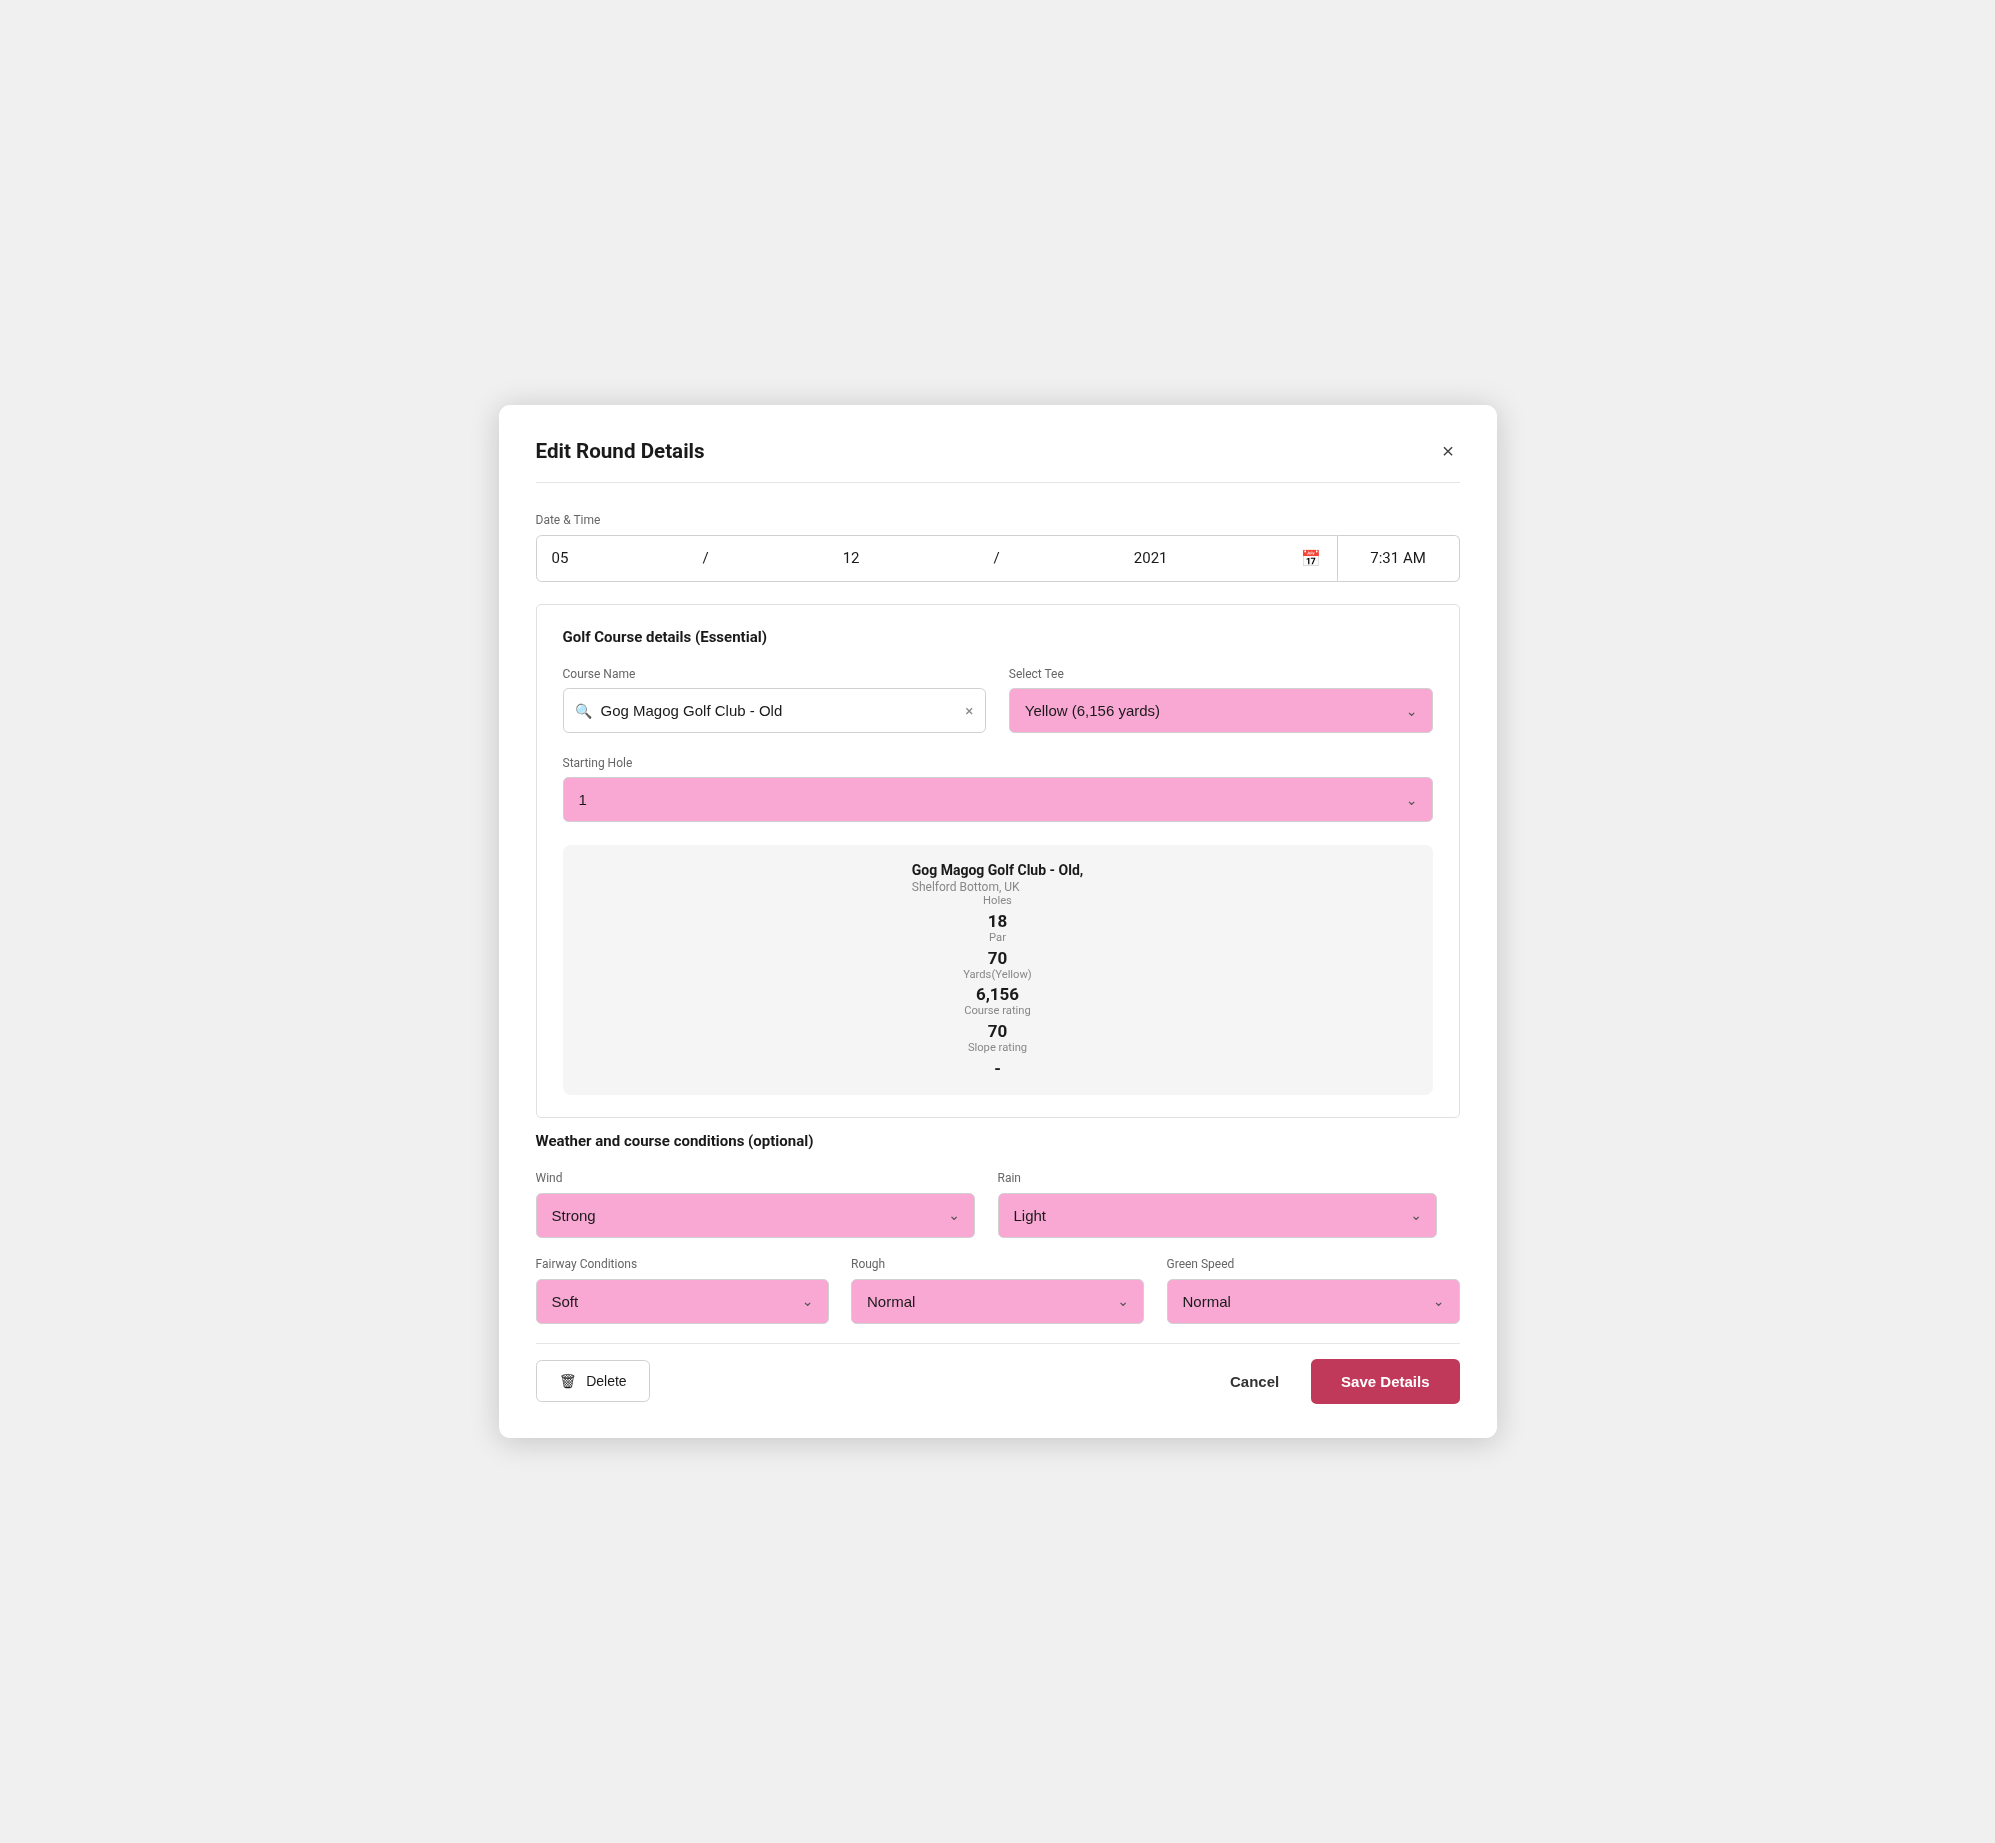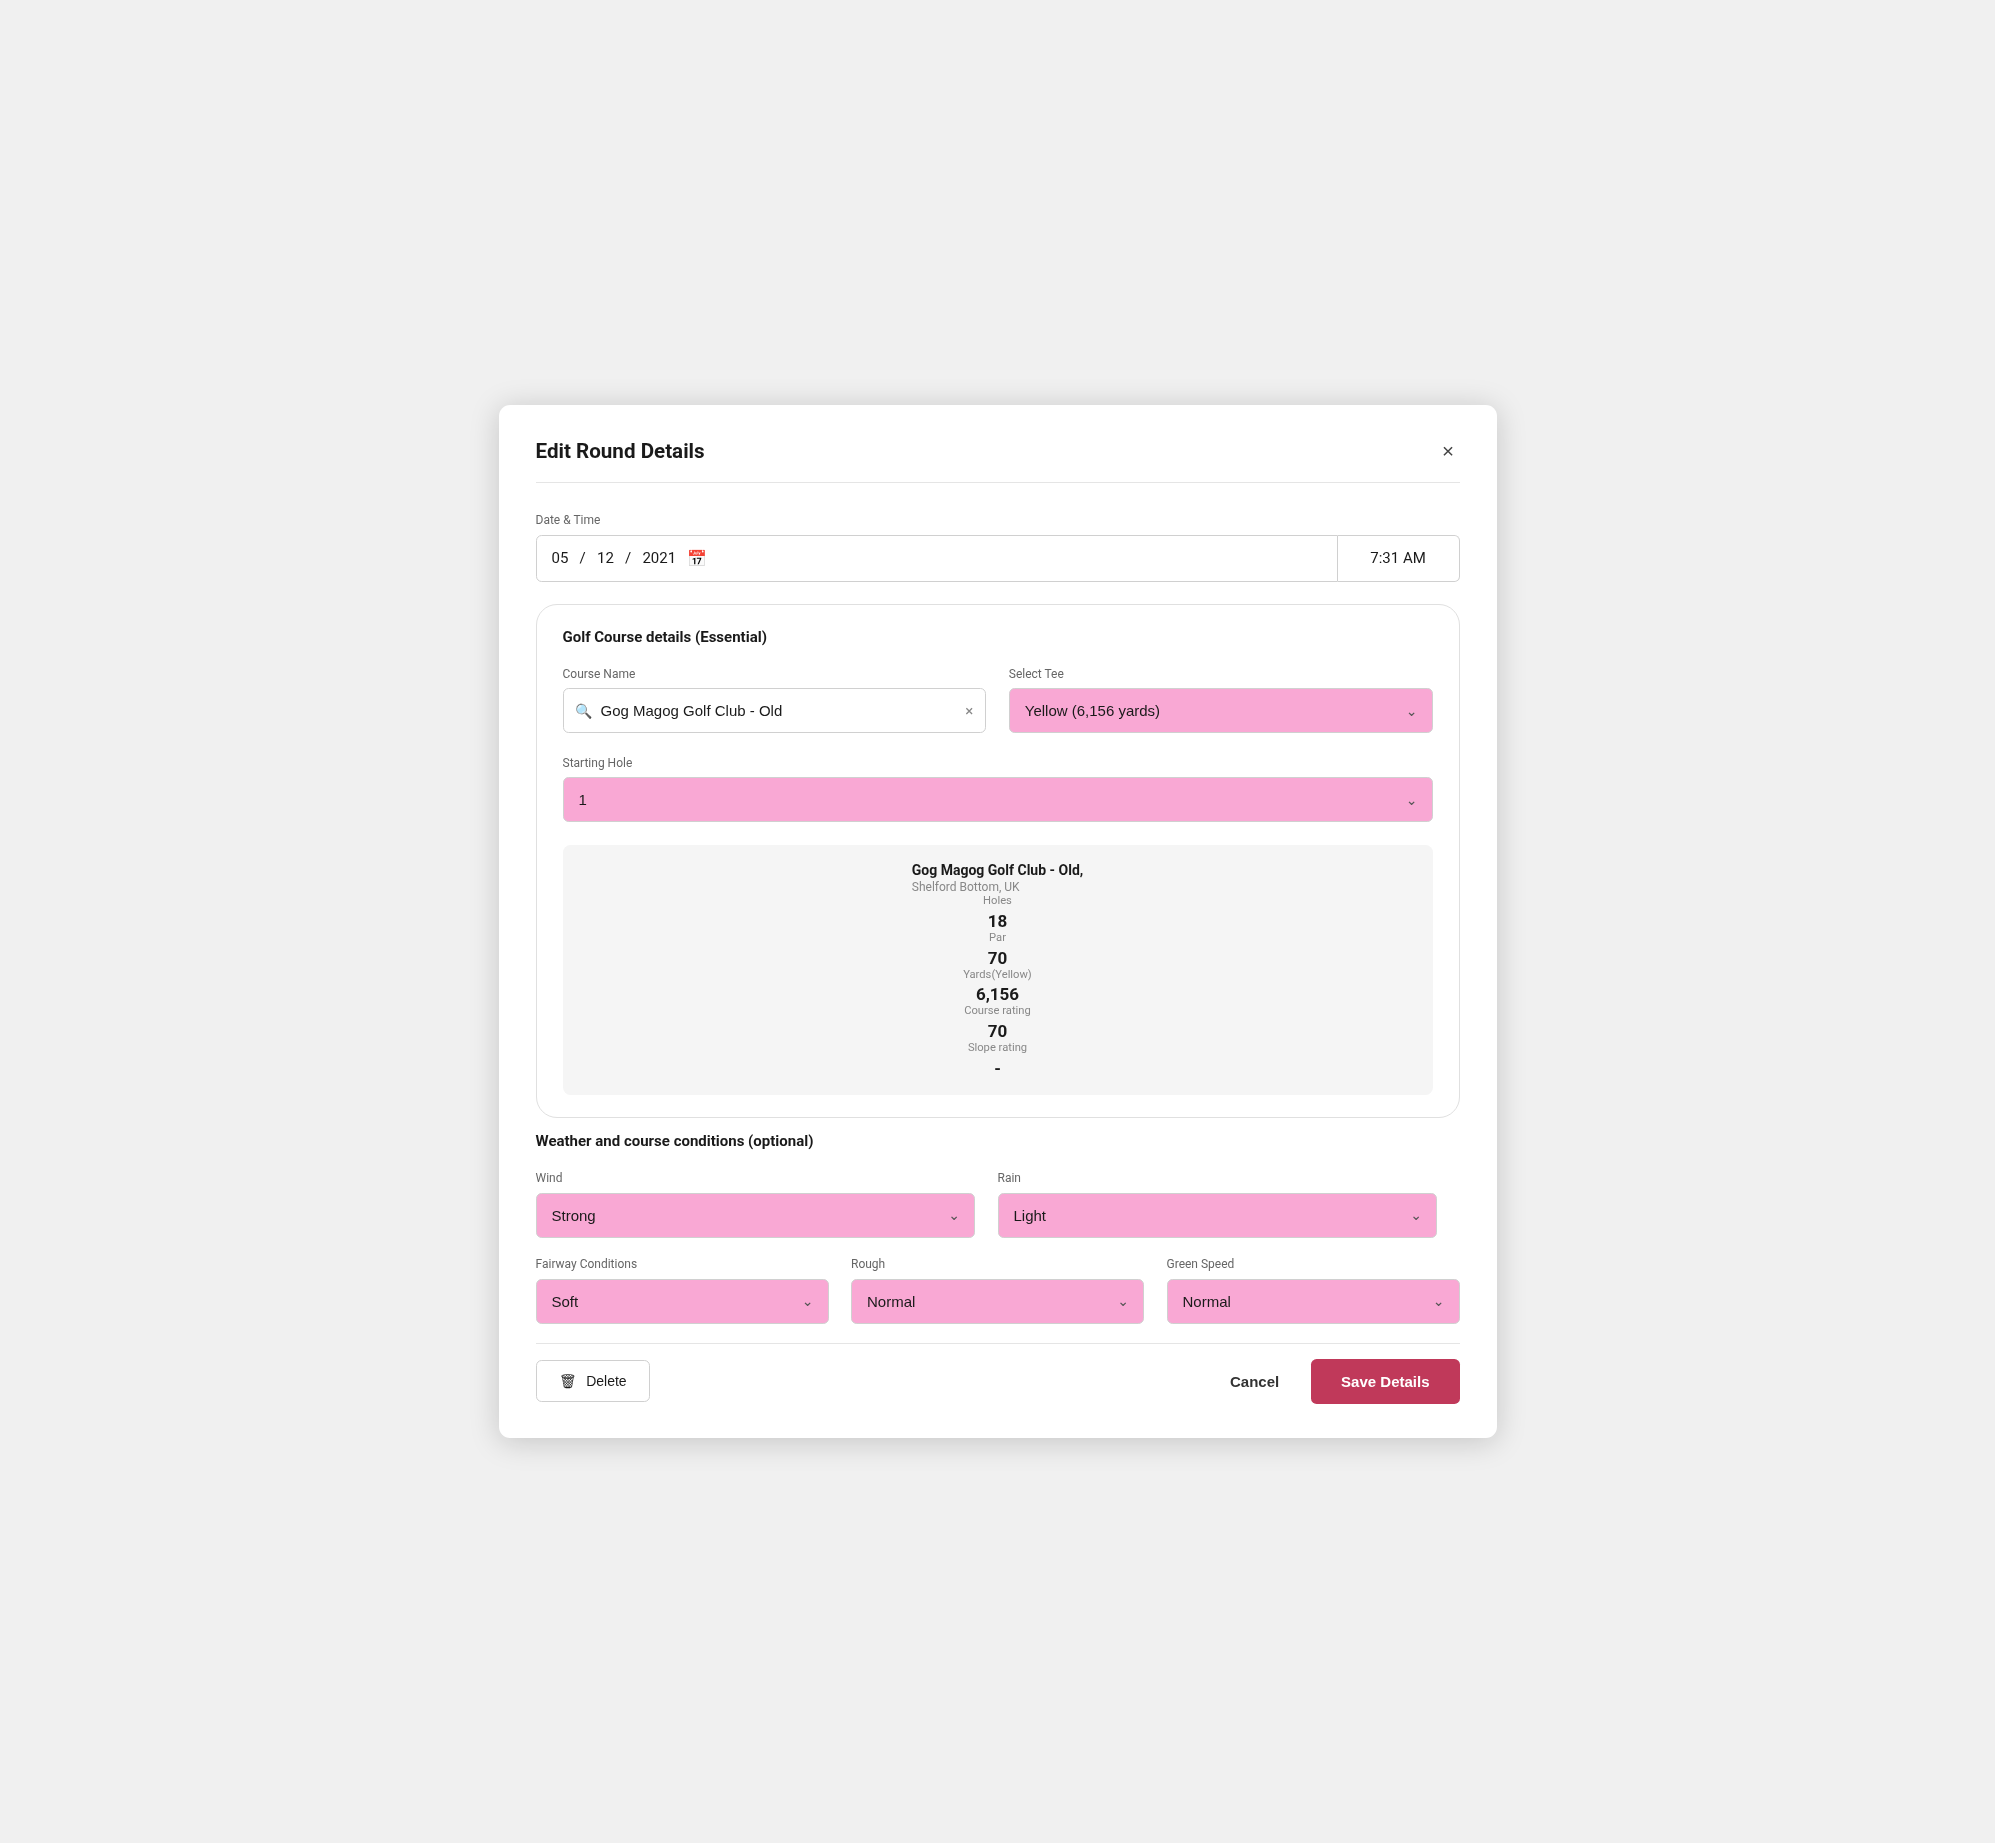--- a/index.html
+++ b/index.html
@@ -76,41 +76,42 @@
       border: 1.4px solid #d0d0d0;
       border-radius: 5.6px 0 0 5.6px;
       padding: 13px 15px;
       font-size: 15px;
       color: #1a1a1a;
       display: flex;
       align-items: center;
       gap: 11.2px;
       flex: 1;
       background: #fff;
+      justify-content: space-between;
     }
     .time-box {
       border: 1.4px solid #d0d0d0;
       border-left: none;
       border-radius: 0 5.6px 5.6px 0;
       padding: 13px 22.5px;
       font-size: 15px;
       color: #1a1a1a;
       display: flex;
       align-items: center;
       justify-content: center;
       background: #fff;
       min-width: 122px;
     }
     .calendar-icon {
       color: #aaa;
       font-size: 16px;
     }
     .section-card {
       border: 1.4px solid #e0e0e0;
-      border-radius: 21px;
+      border-radius: 5px;
       padding: 22.5px 26px;
       margin-bottom: 14px;
     }
     .section-title {
       font-size: 15px;
       font-weight: 700;
       color: #1a1a1a;
       margin-bottom: 20.6px;
     }
     .course-name-wrapper {

